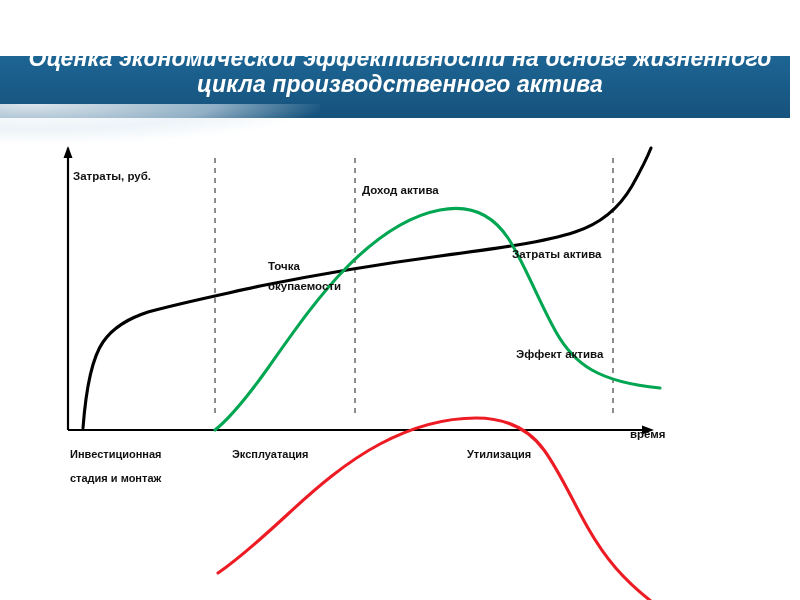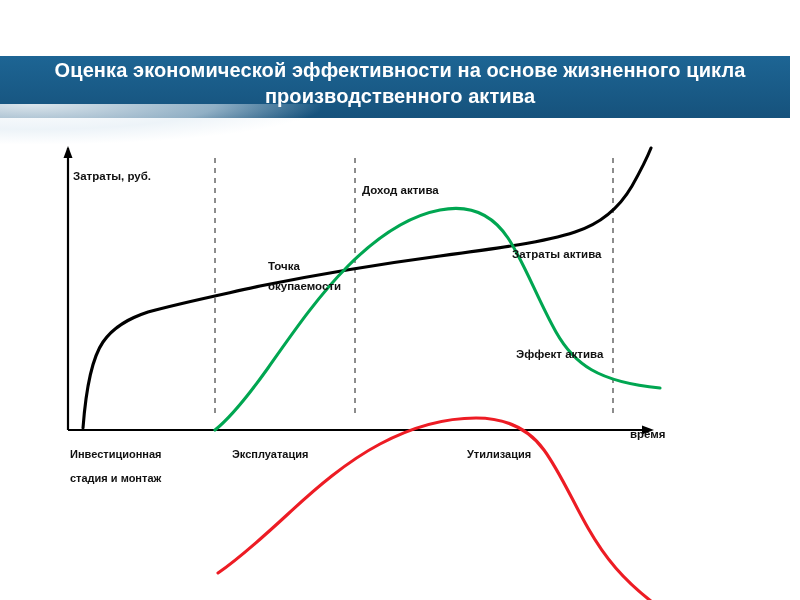--- a/index.html
+++ b/index.html
@@ -27,32 +27,33 @@
     left: 0;
     top: 56px;
     width: 800px;
     height: 62px;
     background: #1b5f8e;
     background: linear-gradient(180deg, #1d6594 0%, #16527c 100%);
   }
   .header-title {
     position: absolute;
     left: 20px;
-    top: 56px;
+    top: 44px;
     width: 760px;
     height: 54px;
     display: flex;
     align-items: center;
     justify-content: center;
     text-align: center;
     color: #ffffff;
-    font-size: 20px;
+    font-size: 23px;
     font-weight: bold;
     line-height: 26px;
     letter-spacing: 0.1px;
+    font-style: italic;
   }
   .header-swoosh {
     position: absolute;
     left: 0;
     top: 104px;
     width: 320px;
     height: 40px;
     background: radial-gradient(ellipse at 10% 0%, rgba(255,255,255,0.85) 0%, rgba(225,236,244,0.6) 45%, rgba(255,255,255,0) 72%);
     pointer-events: none;
   }

